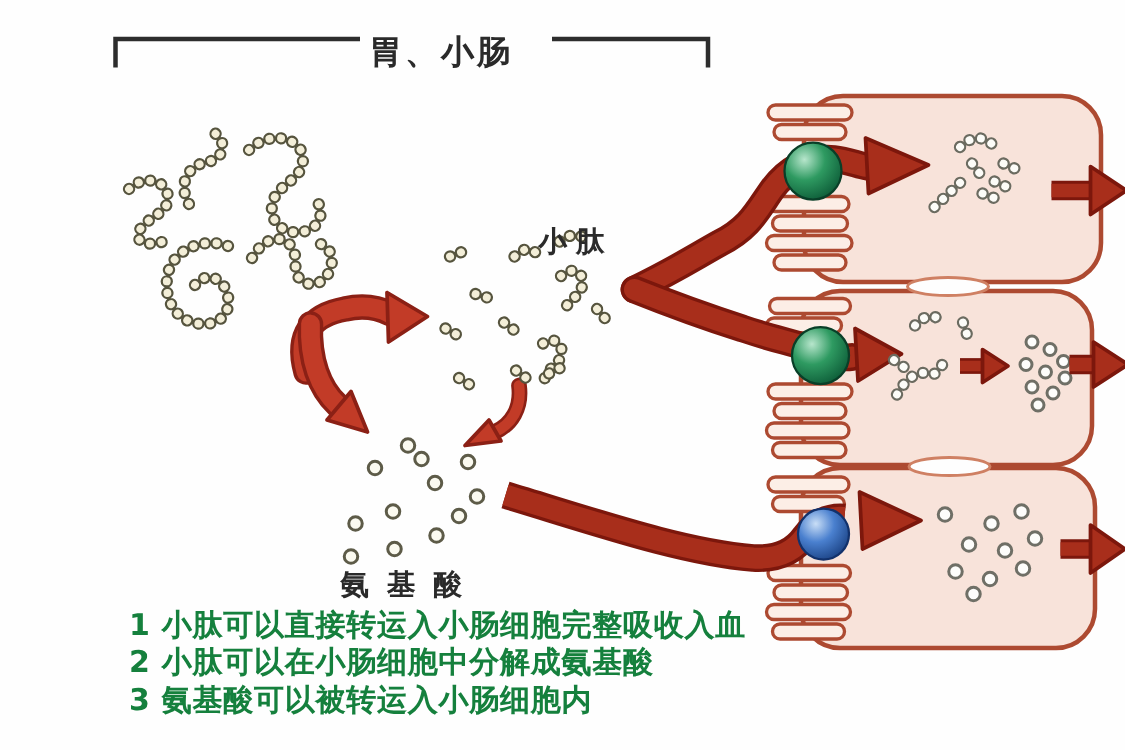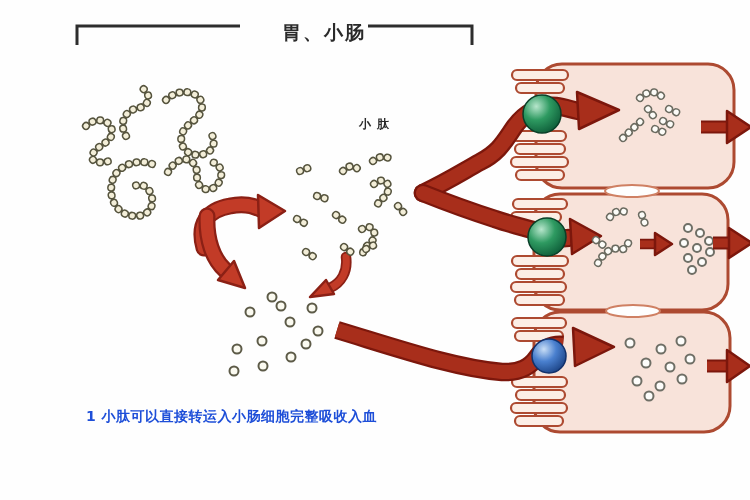--- a/index.html
+++ b/index.html
@@ -1,26 +1,26 @@
 <!DOCTYPE html>
 <html><head>
 <meta charset="utf-8">
 <style>
   html,body{margin:0;padding:0;background:#ffffff;}
   #stage{position:relative;width:750px;height:500px;background:#fefefe;overflow:hidden;
          font-family:"DejaVu Sans","Liberation Sans",sans-serif;}
   svg{position:absolute;left:0;top:0;}
   .lbl{position:absolute;font-weight:bold;color:#2a2a2a;white-space:nowrap;}
-  .lbl-bracket{left:246px;top:20px;width:120px;text-align:right;font-size:19px;letter-spacing:2px;}
+  .lbl-bracket{left:246px;top:20px;width:120px;text-align:left;font-size:22px;letter-spacing:2px;}
   .lbl-food{left:115px;top:60px;font-size:15px;letter-spacing:8px;}
   .lbl-enzyme{left:197px;top:185px;font-size:15px;letter-spacing:5px;}
-  .lbl-peptide{left:359px;top:116px;font-size:12px;letter-spacing:6px;}
+  .lbl-peptide{left:359px;top:148px;font-size:19px;letter-spacing:6px;}
   .lbl-amino{left:227px;top:377px;font-size:19px;letter-spacing:12px;}
-  #notes{position:absolute;left:86px;top:404px;font-weight:bold;color:#1d4ed8;
-         font-size:14px;line-height:25px;letter-spacing:0.5px;}
+  #notes{position:absolute;left:86px;top:404px;font-weight:bold;color:#15803d;
+         font-size:20px;line-height:25px;letter-spacing:0.5px;}
   
   path.chain-o,path.chain-i{fill:none;stroke-linecap:round;stroke-dasharray:0.1 7.7;}
   path.chain-o{stroke:#56543e;stroke-width:8.2;}
   path.chain-i{stroke:#f3eed8;stroke-width:5.2;}
   path.chain-o.w{stroke:#6b6b60;}
   path.chain-i.w{stroke:#fcfcf8;}
   circle.dot{fill:#fbfaf0;stroke:#5d5b48;stroke-width:2;}
   circle.dot.w{fill:#fdfdfb;stroke:#6f6f66;}
   
   path.band,path.band-u{fill:none;stroke-linejoin:round;}
@@ -231,16 +231,19 @@
       <circle class="dot w" cx="682" cy="379" r="4.5"></circle>
       <circle class="dot w" cx="649" cy="396" r="4.5"></circle>
     </g>
     <path class="band-u b-sm" d="M 707,366 L 729,366"></path>
       <path class="band b-sm" d="M 707,366 L 729,366"></path>
     <polygon class="head" points="727,350 750,366 727,382"></polygon>
   </svg>
 
   <div class="lbl lbl-bracket">胃、小肠</div>
   <div class="lbl lbl-peptide">小肽</div>
+  <div class="lbl lbl-amino">氨基酸</div>
   <div id="notes">
     <div>1 小肽可以直接转运入小肠细胞完整吸收入血</div>
+    <div>2 小肽可以在小肠细胞中分解成氨基酸</div>
+    <div>3 氨基酸可以被转运入小肠细胞内</div>
   </div>
 </div>
 
 </body></html>

